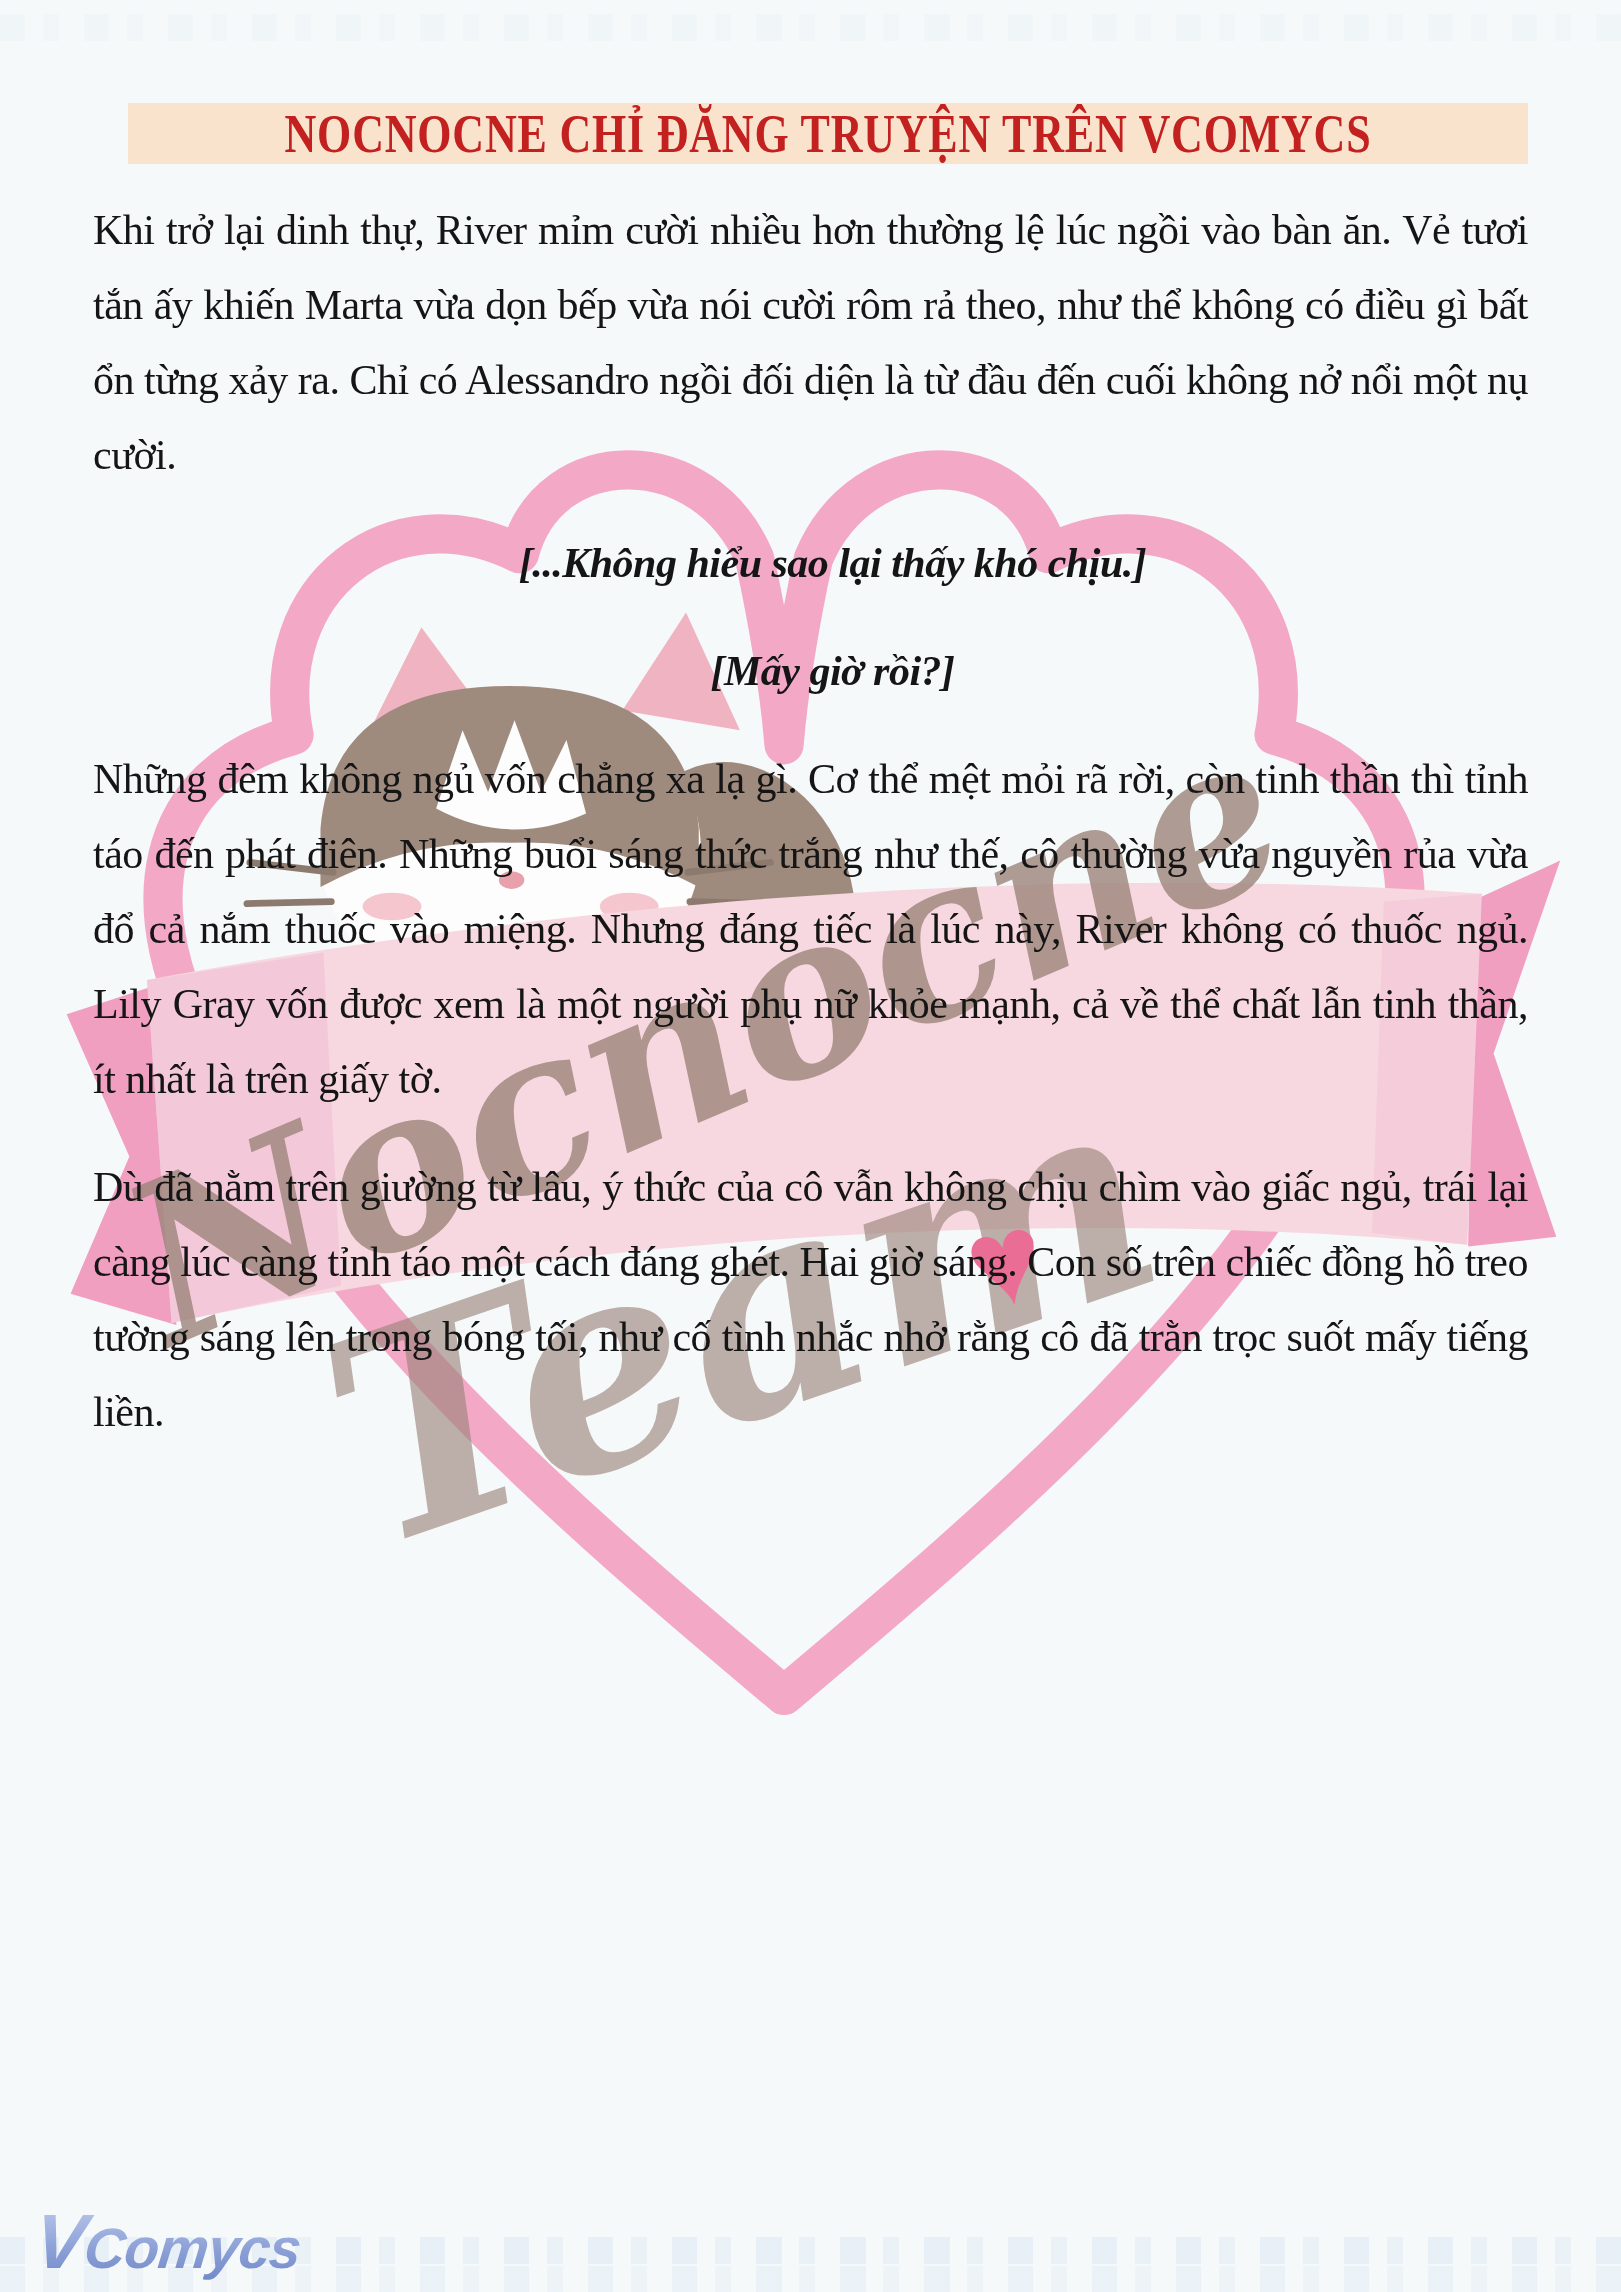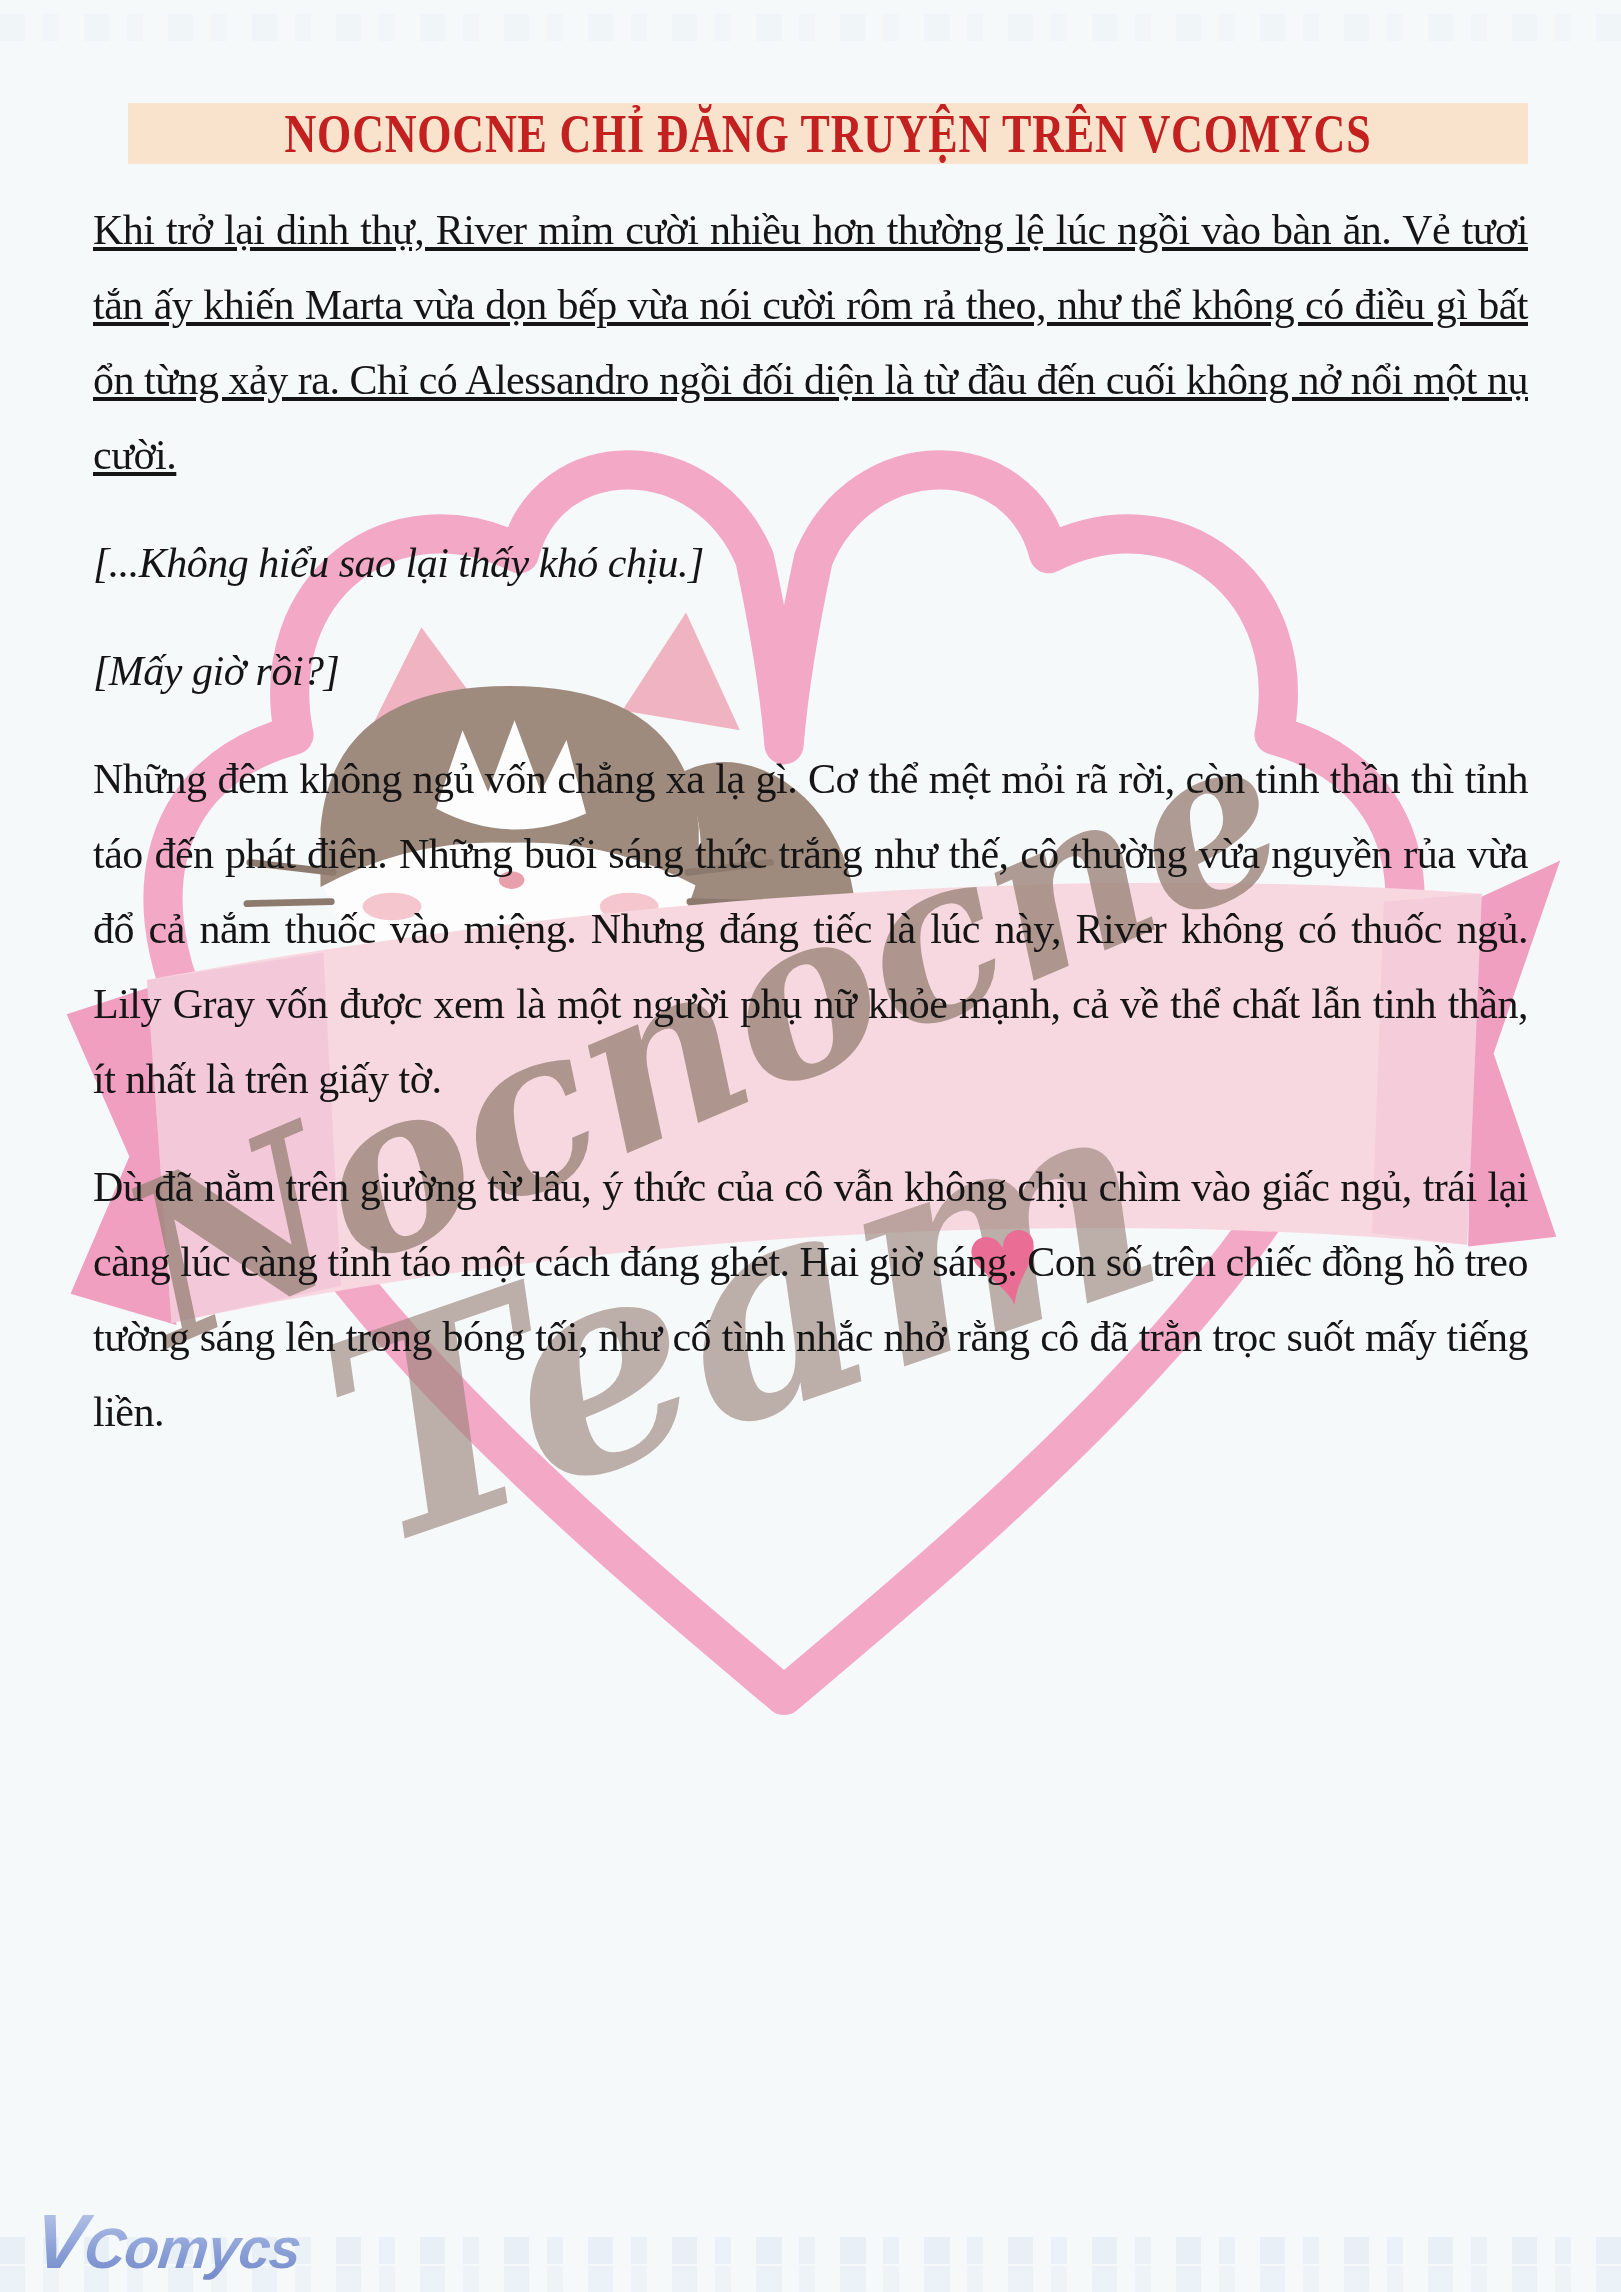--- a/index.html
+++ b/index.html
@@ -41,24 +41,25 @@
     transform:scaleX(0.8);transform-origin:center;
     font-weight:bold;font-size:55px;line-height:62px;
     color:#c32020;letter-spacing:1px;
   }
   .para{
     margin:0 0 33px 0;
     font-size:42px;line-height:75px;
     color:#151515;letter-spacing:-0.5px;
     text-align:justify;
   }
-  .para.first{margin-top:29px;text-decoration:underline;}
+  .para.first{margin-top:29px;}
   .para.thought{
-    font-style:italic;font-weight:400;
-    text-align:left;
+    font-style:italic;font-weight:700;
+    text-align:center;
+    margin-left:44px;
   }
   
   #logo{
     position:absolute;left:35px;top:2197px;z-index:2;
     font-family:"Liberation Sans", sans-serif;
     font-style:italic;font-weight:bold;
     font-size:57px;letter-spacing:-1px;
     transform:skewX(-6deg);
     background:linear-gradient(180deg,#c3cfee 0%,#8fa3d8 55%,#6e86c8 100%);
     -webkit-background-clip:text;background-clip:text;

